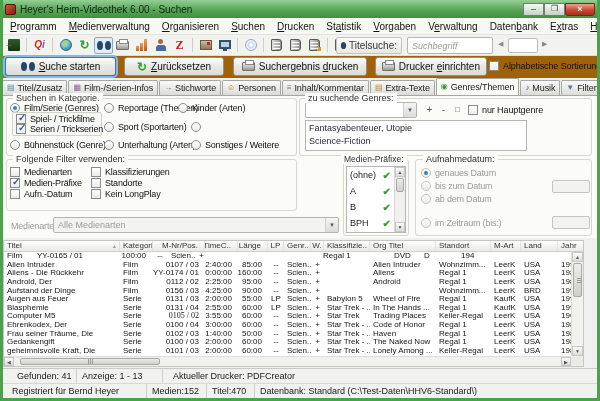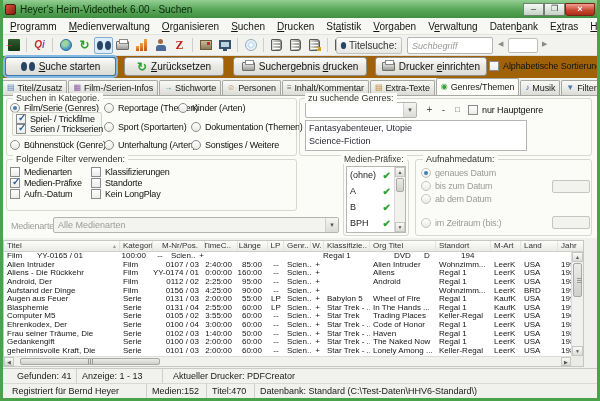--- a/index.html
+++ b/index.html
@@ -315,21 +315,20 @@
     <label class="opt" style="left:104px;top:44px;">
       <span class="rb"></span>
       <span>Unterhaltung (Arten)</span>
     </label>
     <label class="opt" style="left:178px;top:7px;">
       <span class="rb"></span>
       <span>Kinder (Arten)</span>
     </label>
     <label class="opt" style="left:191px;top:26px;">
       <span class="rb"></span>
-      <span>Dokumentation (Themen)</span>
     </label>
     <label class="opt" style="left:191px;top:44px;">
       <span class="rb"></span>
       <span>Sonstiges / Weitere</span>
     </label>
 
     <div class="groupbox" style="left:299px;top:2px;width:293px;height:58px;"></div>
     <span class="gb-label" style="left:305px;top:-3px;">zu suchende Genres:</span>
     <div class="combo" style="left:305px;top:6px;width:112px;height:16px;">
       <span class="cval"></span>
@@ -555,21 +554,21 @@
           <span class="td al" style="width: 46px;">Star Trek - ...</span>
           <span class="td al" style="width: 66px;">In The Hands ...</span>
           <span class="td al" style="width: 55px;">Regal 1</span>
           <span class="td al" style="width: 30px;">KaufK</span>
           <span class="td al" style="width: 37px;">USA</span>
           <span class="td al" style="width: 26px;">199</span>
         </div>
         <div class="trow">
           <span class="td al" style="width: 116px;">Computer M5</span>
           <span class="td al" style="width: 33px;">Serie</span>
-          <span class="td ar" style="width: 52px;">0105 / 02</span>
+          <span class="td ar" style="width: 52px; font-family: Liberation Serif, serif;">0105 / 02</span>
           <span class="td ar" style="width: 33px;">3:55:00</span>
           <span class="td ar" style="width: 30px;">60:00</span>
           <span class="td ac" style="width: 16px;">--</span>
           <span class="td al" style="width: 27px;">Scien..</span>
           <span class="td ac" style="width: 13px;">+</span>
           <span class="td al" style="width: 46px;">Star Trek</span>
           <span class="td al" style="width: 66px;">Trading Places</span>
           <span class="td al" style="width: 55px;">Keller-Regal</span>
           <span class="td al" style="width: 30px;">LeerK</span>
           <span class="td al" style="width: 37px;">USA</span>

